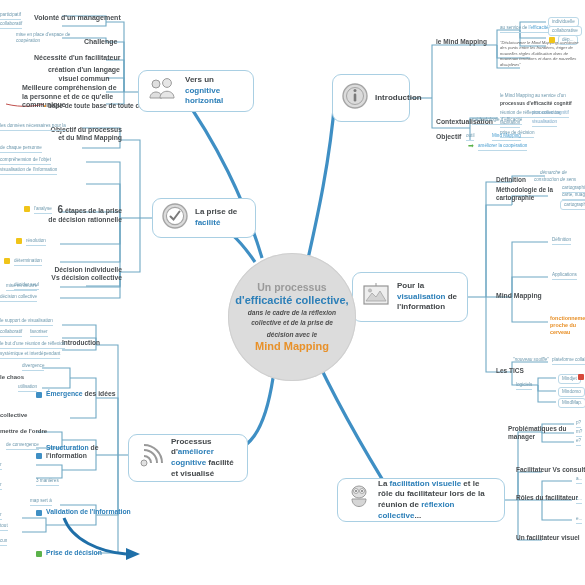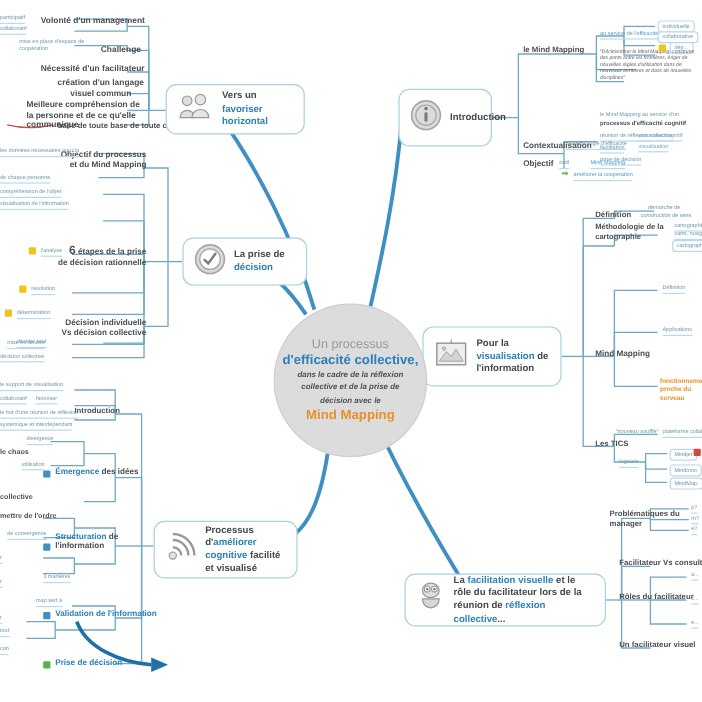--- a/index.html
+++ b/index.html
@@ -31,21 +31,21 @@
     border-radius: 50%;
     background: #dcdcdc;
     box-shadow: inset 0 0 0 1px #cfcfcf;
     display: flex;
     align-items: center;
     justify-content: center;
     text-align: center;
     z-index: 6;
   }
   .core-inner { width: 116px; line-height: 1.24; }
-  .core-l1 { font-size: 10.5px; color: #9a9a9a; font-weight: normal; }
+  .core-l1 { font-size: 10.5px; color: #9a9a9a; font-weight: bold; }
   .core-l2 { font-size: 11px; color: #2c7fb8; font-weight: bold; }
   .core-l3 { font-size: 6.6px; color: #4f4f4f; font-style: italic; font-weight: bold; margin-top: 2px; }
   .core-l4 { font-size: 6.6px; color: #4f4f4f; font-style: italic; font-weight: bold; margin-top: 3px;}
   .core-l5 { font-size: 11px; color: #e8912a; font-weight: bold; margin-top: 1px; }
 
   
   .topic {
     position: absolute;
     background: #ffffff;
     border: 1px solid #a9cfe3;
@@ -293,33 +293,33 @@
   </div>
 
   <div class="topic" style="left:152px; top:198px; width:104px; height:40px;">
     <span class="ico">
       <svg width="26" height="26" viewBox="0 0 26 26">
         <circle cx="13" cy="13" r="12" fill="#d8d8d8" stroke="#9c9c9c" stroke-width="1.4"></circle>
         <circle cx="13" cy="13" r="8.6" fill="#fff" stroke="#9c9c9c" stroke-width="1.1"></circle>
         <path d="M8.5 13.5 L11.5 16.5 L17.5 8.5" fill="none" stroke="#6c6c6c" stroke-width="2" stroke-linecap="round"></path>
       </svg>
     </span>
-    <span class="tlabel">La prise de <b>décision</b></span>
+    <span class="tlabel">La prise de <b>facilité</b></span>
   </div>
 
   <div class="topic" style="left:138px; top:70px; width:116px; height:42px;">
     <span class="ico">
       <svg width="30" height="24" viewBox="0 0 30 24">
         <circle cx="8" cy="7" r="4" fill="#dcdcdc" stroke="#8f8f8f" stroke-width="1"></circle>
         <path d="M2 21 C2 13 14 13 14 21 Z" fill="#dcdcdc" stroke="#8f8f8f" stroke-width="1"></path>
         <circle cx="19" cy="6" r="4.4" fill="#e4e4e4" stroke="#8f8f8f" stroke-width="1"></circle>
         <path d="M12 21 C12 12 26 12 26 21 Z" fill="#e4e4e4" stroke="#8f8f8f" stroke-width="1"></path>
       </svg>
     </span>
-    <span class="tlabel">Vers un <b>favoriser horizontal</b></span>
+    <span class="tlabel">Vers un <b>cognitive horizontal</b></span>
   </div>
 
   <div class="sub" style="left:436px; top:38px; font-size:6.5px;">
     <span class="ora">le Mind Mapping</span>
   </div>
   <div class="sub" style="left:436px; top:118px; font-size:6.8px; width:62px; line-height:1.2;">Contextualisation</div>
   <div class="sub" style="left:436px; top:133px; font-size:6.8px;">Objectif</div>
 
   <div class="leaf" style="left:500px; top:25px;">au service de <span style="color:#4a9ed0">l'efficacité</span></div>
   <div class="leaf box" style="left:548px; top:17px;">individuelle</div>

